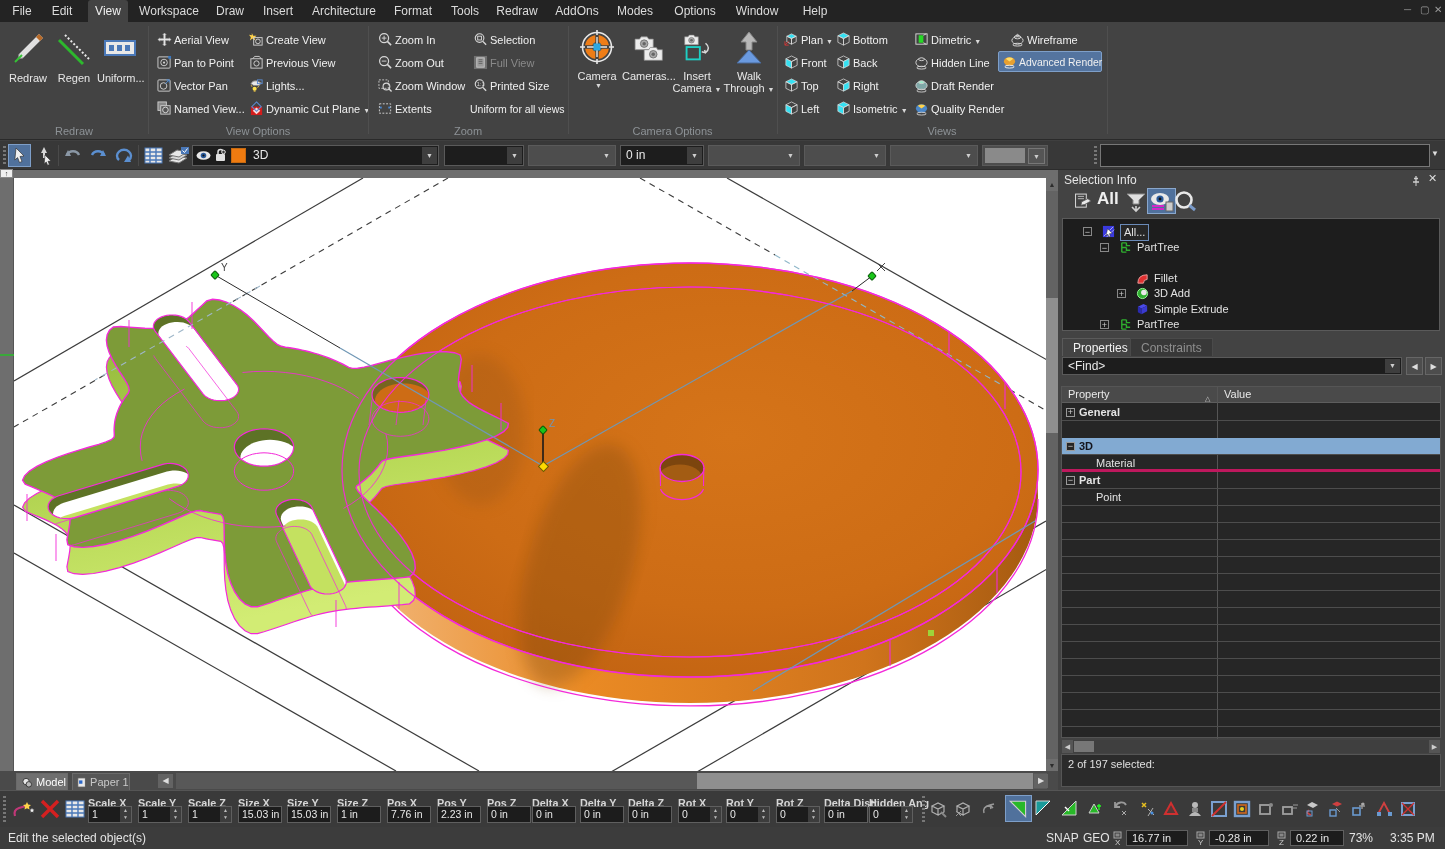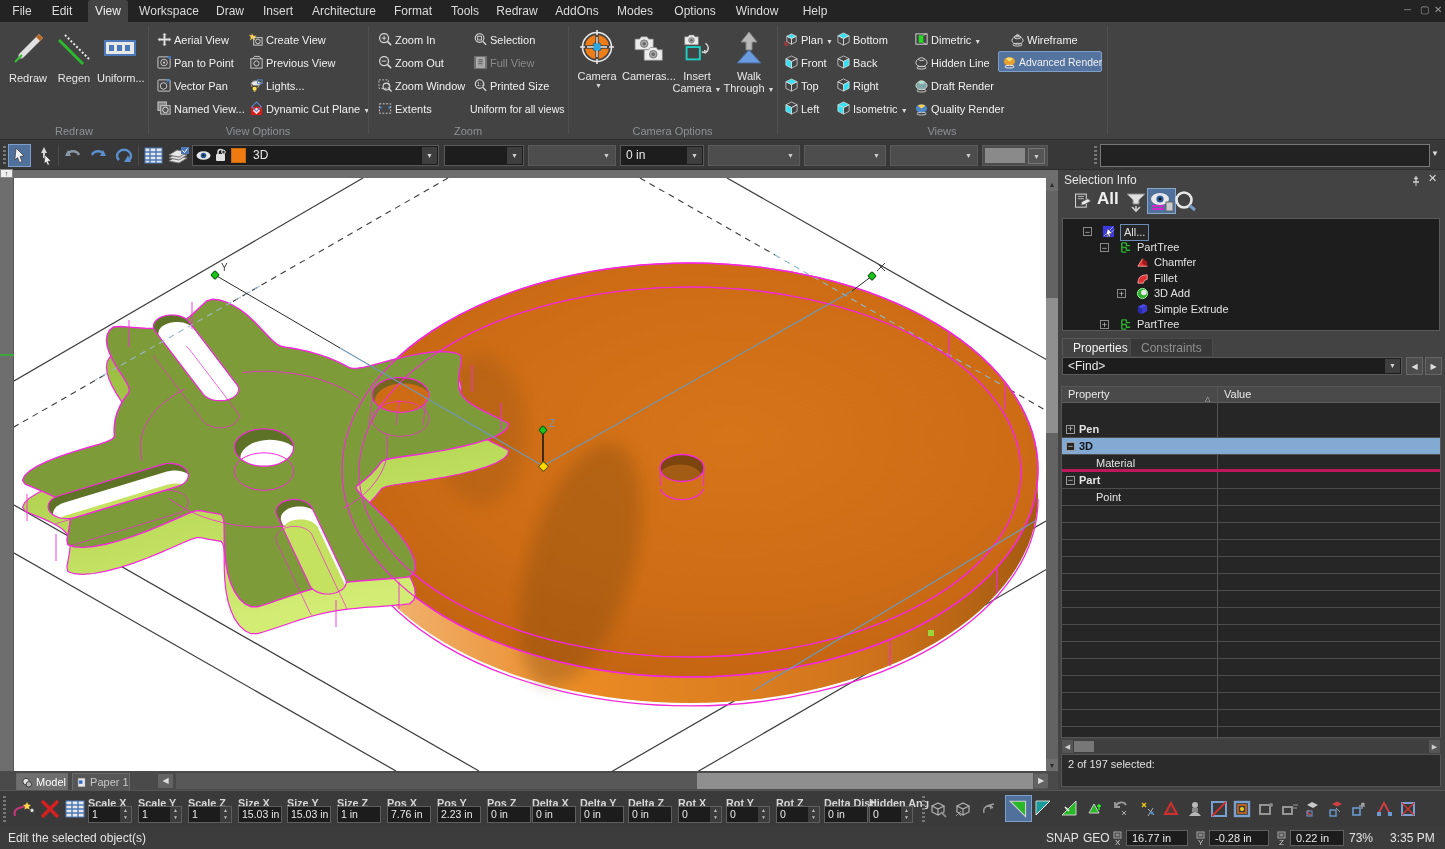--- a/index.html
+++ b/index.html
@@ -436,27 +436,20 @@
           </svg></span>
         <span class="abs" style="left:57px;top:0;border:1px solid #6a8ab8;padding:0 3px;background:#262626">All...</span>
       </div>
 <div class="trow" style="left:0;top:20.5px;width:100%">
         <span class="abs" style="left:37px;top:3px;width:9px;height:9px;border:1px solid #888;background:#1d1d1d;color:#ccc;font-size:9px;line-height:8px;text-align:center">−</span>
         <span class="abs" style="left:56px;top:1px"><svg width="13" height="13" viewBox="0 0 14 14">
             <path d="M3 2 h5 M3 7 h5 M3 12 h5 M3 2 v10 M8 2 v3 h4 M8 7 v3 h4" stroke="#2fae2f" fill="none" stroke-width="1.5"></path>
           </svg></span>
         <span class="abs" style="left:74px;top:0;">PartTree</span>
       </div>
-<div class="trow" style="left:0;top:36.0px;width:100%">
-        <span class="abs" style="left:73px;top:1px"><svg width="13" height="13" viewBox="0 0 14 14">
-            <path d="M2 11 L7 3 L12 11 Z" fill="#e03030" stroke="#f0a0a0"></path>
-            <path d="M7 3 L12 6 12 11 7 8Z" fill="#a01818"></path>
-          </svg></span>
-        <span class="abs" style="left:91px;top:0;">Chamfer</span>
-      </div>
 <div class="trow" style="left:0;top:51.5px;width:100%">
         <span class="abs" style="left:73px;top:1px"><svg width="13" height="13" viewBox="0 0 14 14">
             <path d="M2 12 Q2 3 12 3 L12 8 Q8 8 8 12 Z" fill="#e03030" stroke="#f0a0a0"></path>
           </svg></span>
         <span class="abs" style="left:91px;top:0;">Fillet</span>
       </div>
 <div class="trow" style="left:0;top:67.0px;width:100%">
         <span class="abs" style="left:54px;top:3px;width:9px;height:9px;border:1px solid #888;background:#1d1d1d;color:#ccc;font-size:9px;line-height:8px;text-align:center">+</span>
         <span class="abs" style="left:73px;top:1px"><svg width="13" height="13" viewBox="0 0 14 14">
             <circle cx="7" cy="7" r="5.5" fill="#2fae2f" stroke="#9f9"></circle>
@@ -484,21 +477,21 @@
 <div class="ptab" style="left:72px;top:168px;background:#383838;color:#8f8f8f;border:1px solid #4a4a4a;border-bottom:none;padding:0 10px">Constraints</div>
 <div class="combo" style="left:4px;top:187px;width:340px;height:18px">
       <div class="ctext" style="line-height:16px">&lt;Find&gt;</div>
       <div class="carr" style="height:14px;line-height:14px">▼</div>
     </div>
 <div class="abs" style="left:348px;top:187px;width:17px;height:18px;background:#4d4d4d;border:1px solid #666;color:#ddd;font-size:8px;text-align:center;line-height:18px">◀</div>
 <div class="abs" style="left:367px;top:187px;width:17px;height:18px;background:#4d4d4d;border:1px solid #666;color:#ddd;font-size:8px;text-align:center;line-height:18px">▶</div>
 <div id="proptable">
 <div class="abs" style="left:0;top:0;width:100%;height:16px;background:#4a4a4a;border-bottom:1px solid #5e5e5e;color:#e8e8e8;font-size:11px;line-height:15px"><span style="padding-left:6px">Property</span><span class="abs" style="left:143px;top:4px;font-size:7px;color:#ccc">△</span><span class="abs" style="left:162px">Value</span></div>
 <div class="abs" style="left:155px;top:0;width:1px;height:352px;background:#555"></div>
-<div class="prow" style="top:34px;border-bottom:1px solid #4d4d4d"><span class="pm" style="margin-left:4px">+</span><b>Pen</b></div>
+<div class="prow" style="top:17px;border-bottom:1px solid #4d4d4d"><span class="pm" style="margin-left:4px">+</span><b>General</b></div>
 <div class="prow" style="top:51px;background:#82aad2;color:#14141c;border-bottom:1px solid #4d4d4d"><span class="pm" style="margin-left:4px">−</span><b>3D</b></div>
 <div class="prow" style="top:68px;border-bottom:3px solid #be185d"><span style="margin-left:34px">Material</span></div>
 <div class="prow" style="top:85px;border-bottom:1px solid #4d4d4d"><span class="pm" style="margin-left:4px">−</span><b>Part</b></div>
 <div class="prow" style="top:102px;border-bottom:1px solid #4d4d4d"><span style="margin-left:34px">Point</span></div>
 <div class="prow" style="top:119px;border-bottom:1px solid #4d4d4d"></div>
 <div class="prow" style="top:136px;border-bottom:1px solid #4d4d4d"></div>
 <div class="prow" style="top:153px;border-bottom:1px solid #4d4d4d"></div>
 <div class="prow" style="top:170px;border-bottom:1px solid #4d4d4d"></div>
 <div class="prow" style="top:187px;border-bottom:1px solid #4d4d4d"></div>
 <div class="prow" style="top:204px;border-bottom:1px solid #4d4d4d"></div>

